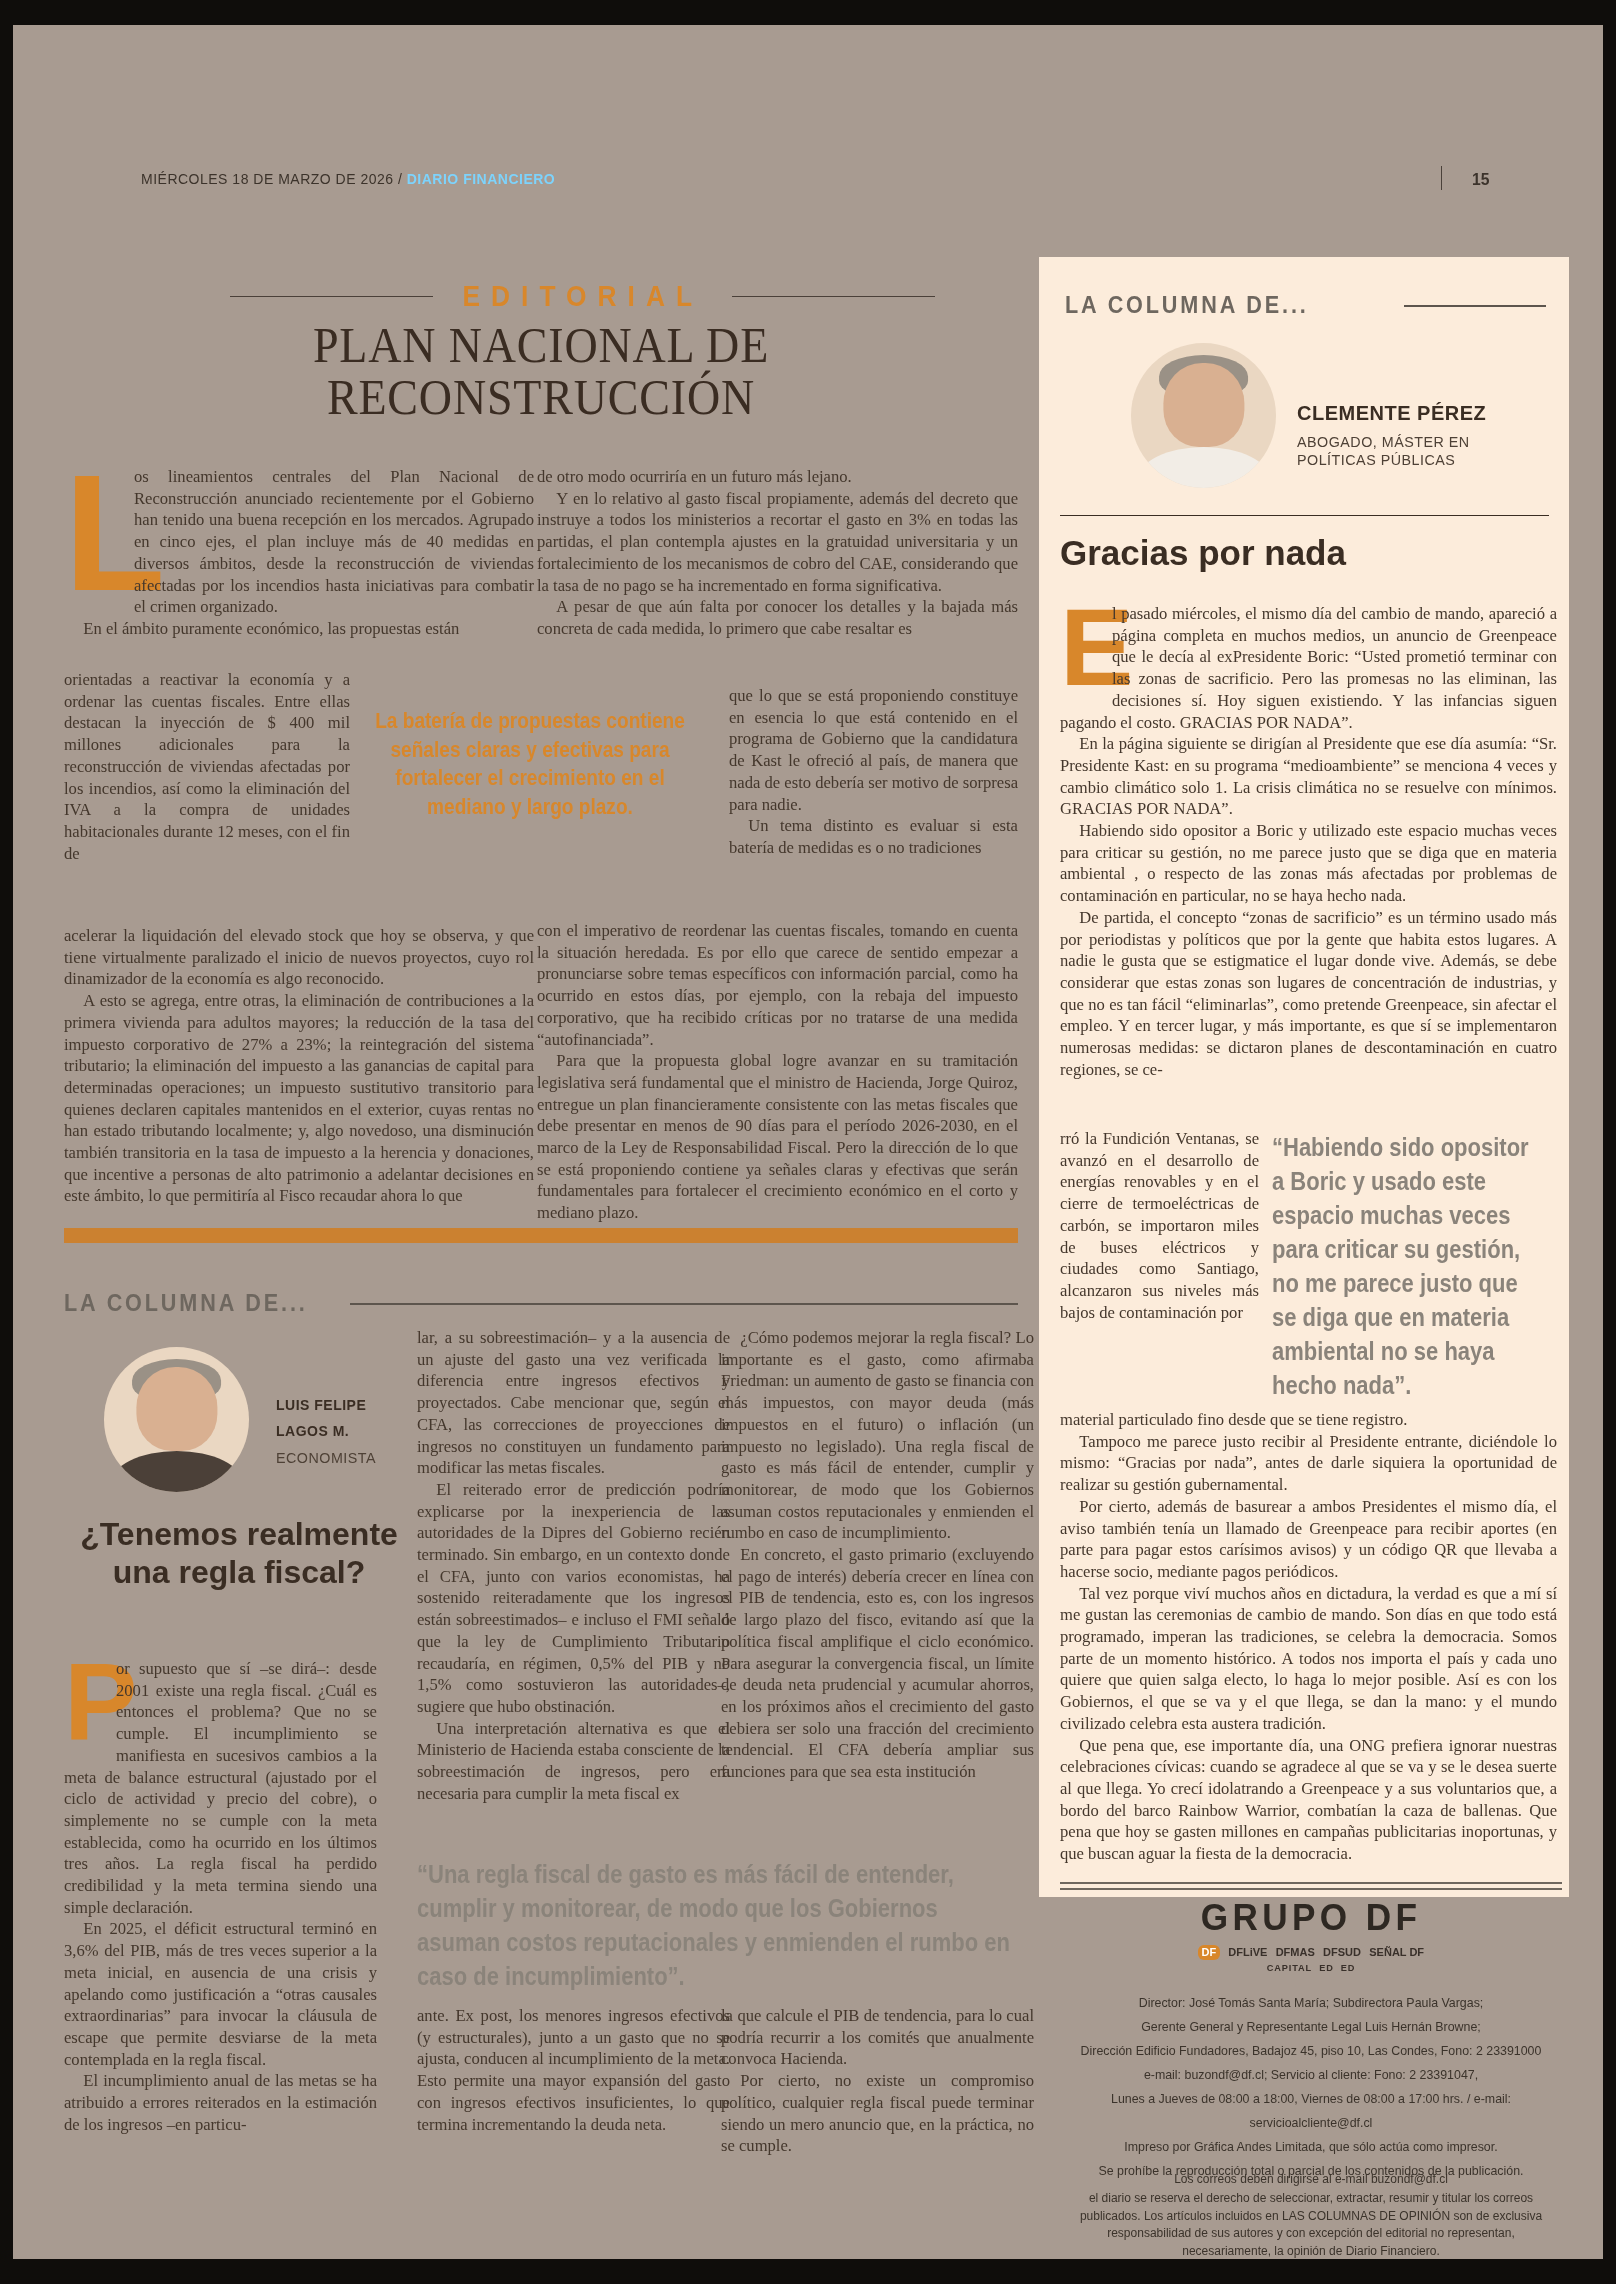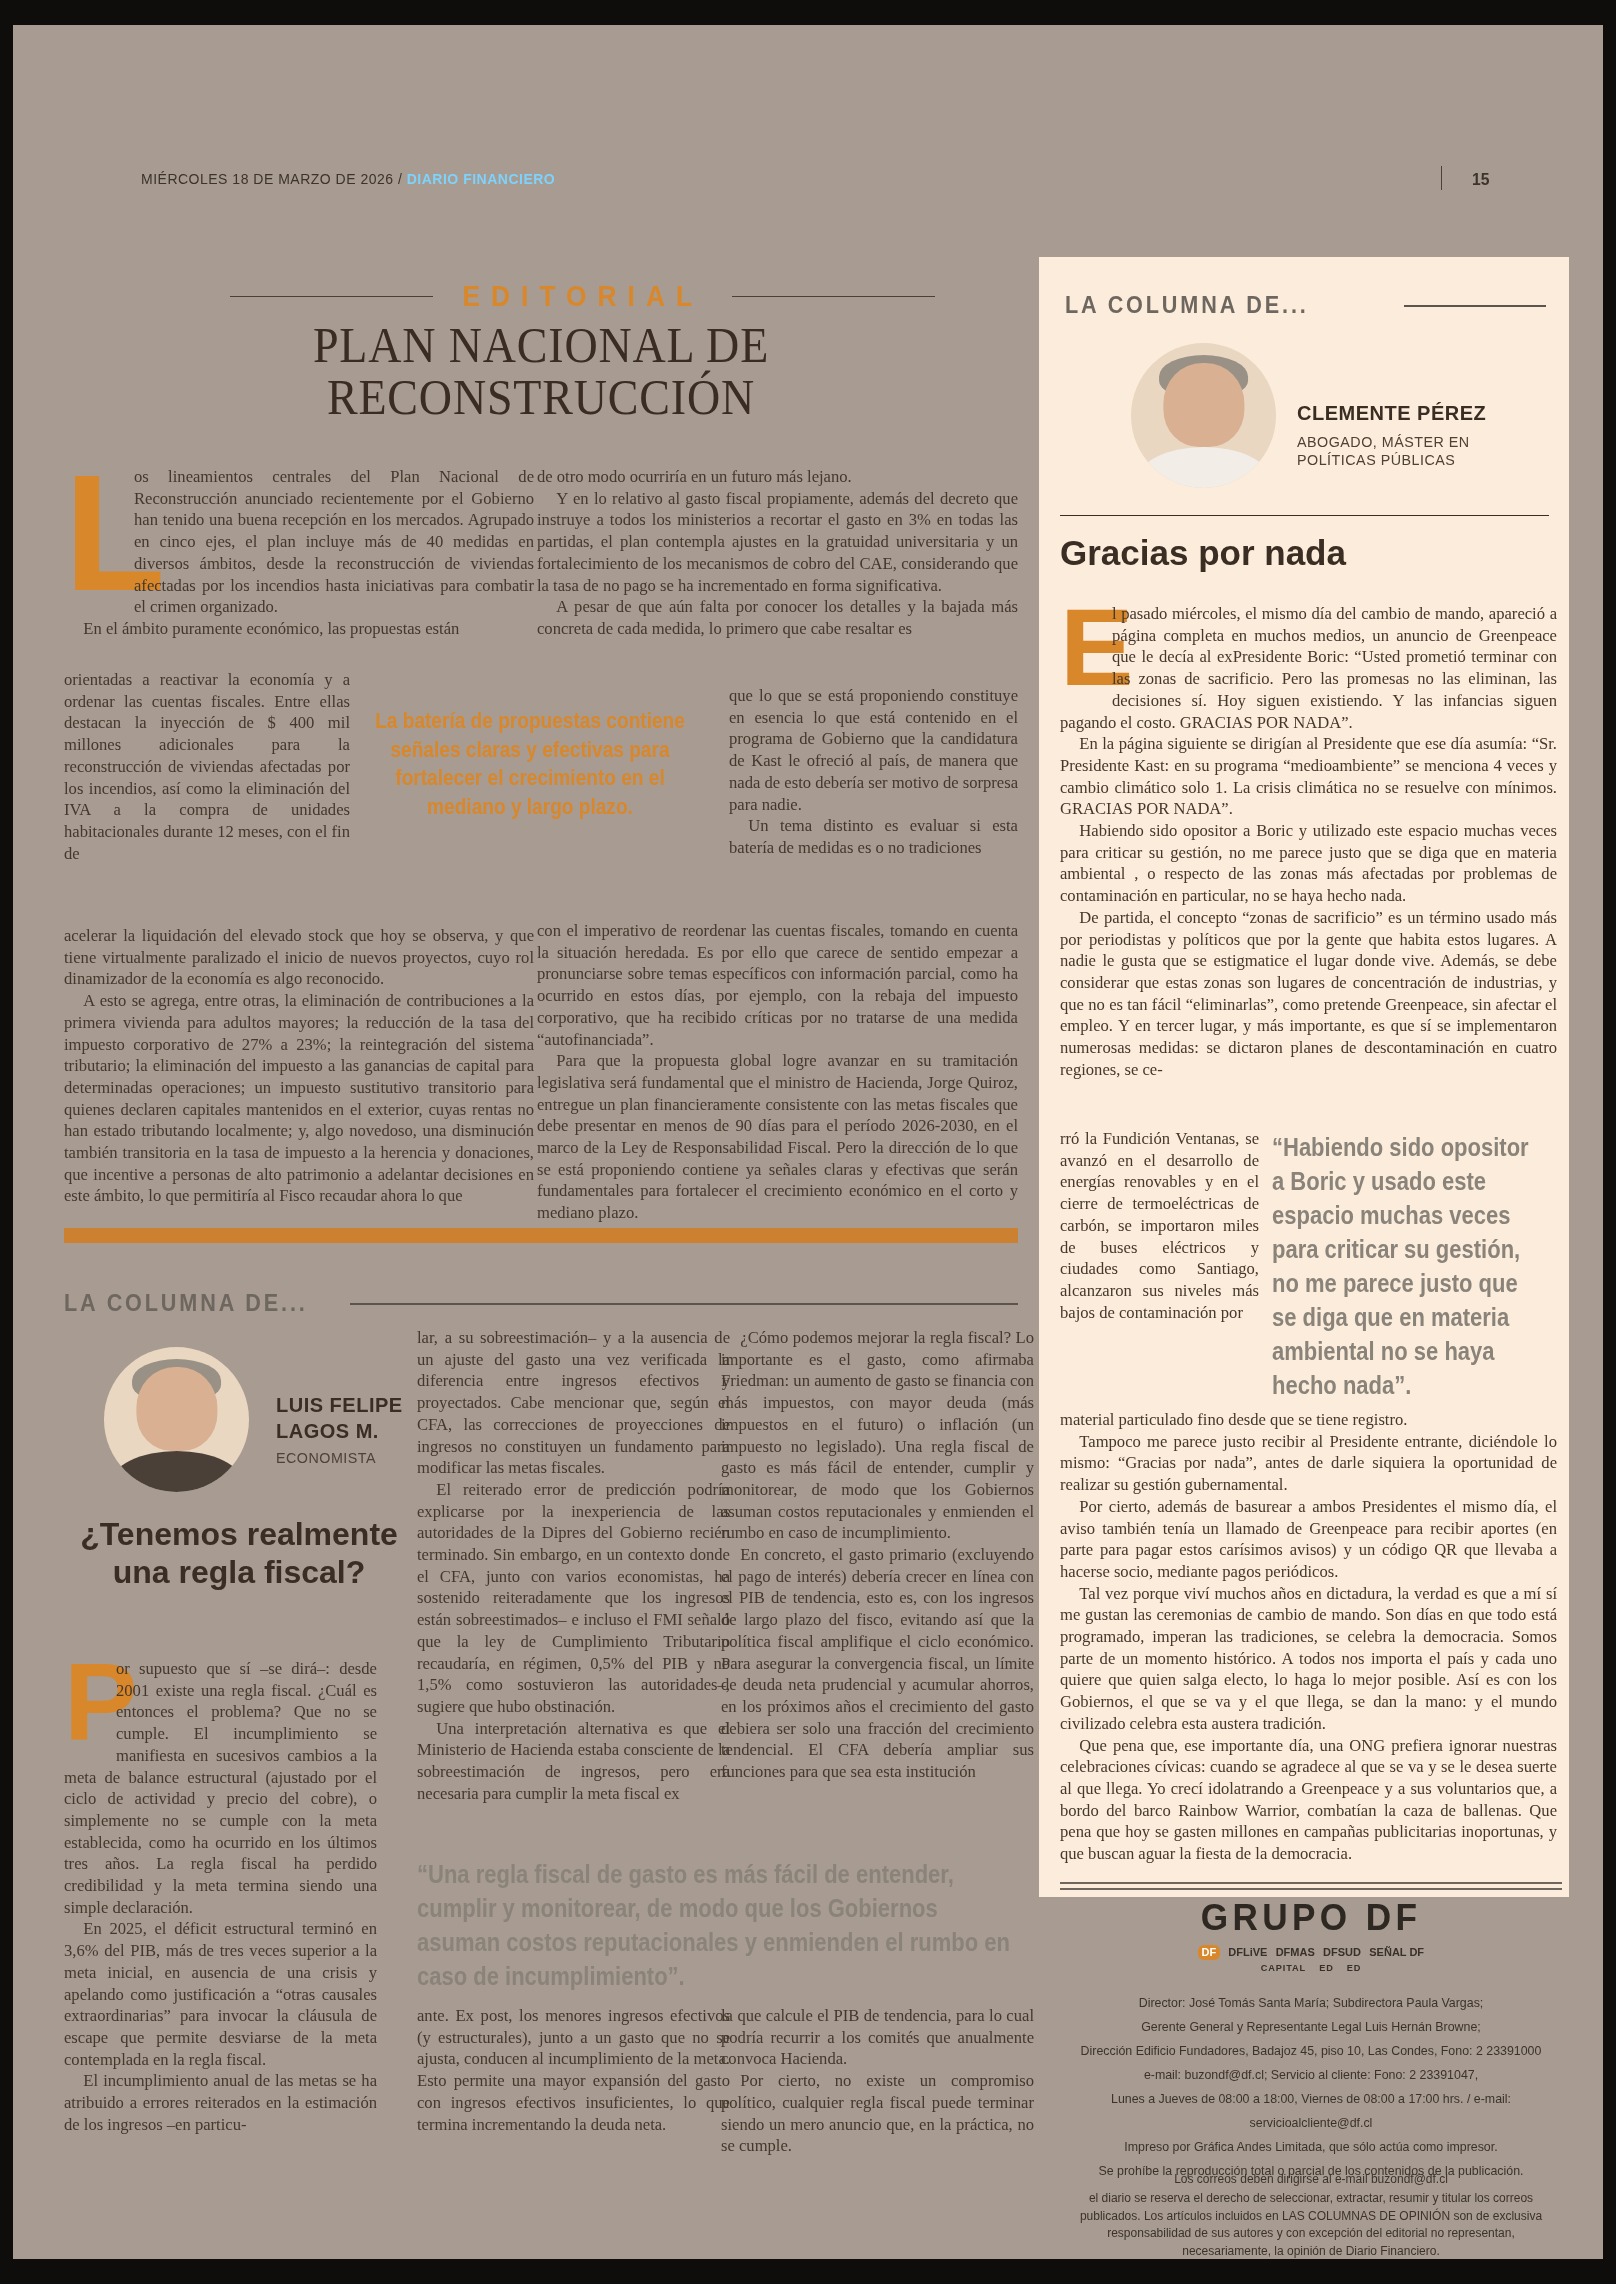--- a/index.html
+++ b/index.html
@@ -80,42 +80,42 @@
   .pz-quote{
     left:1272px;top:1130px;width:304px;text-align:left;
     font-size:25px;line-height:34px;color:#8a837a;transform:scaleX(.88);transform-origin:left top;
   }
   .pz-c{left:1060px;top:1409px;width:497px;}
 
   
   .lg-label{left:64px;top:1289px;}
   .lg-rule{left:350px;top:1303px;width:668px;}
   .lg-avatar{left:104px;top:1347px;width:145px;height:145px;}
-  .lg-name{left:276px;top:1392px;font-size:20px;line-height:26px;font-weight:bold;color:#3a2d23;letter-spacing:0.5px;}
+  .lg-name{left:276px;top:1392px;font-size:14px;line-height:26px;font-weight:bold;color:#3a2d23;letter-spacing:0.5px;}
   .lg-role{left:276px;top:1450px;font-size:14.3px;color:#4e4136;letter-spacing:0.5px;}
   .lg-title{left:64px;top:1515px;width:350px;font-size:32px;line-height:38px;font-weight:bold;color:#3a2d23;text-align:center;}
   .lg-c1{left:64px;top:1658px;width:313px;}
   .lg-c2a{left:417px;top:1327px;width:313px;}
   .lg-c2b{left:417px;top:2005px;width:313px;}
   .lg-c3a{left:721px;top:1327px;width:313px;}
   .lg-c3b{left:721px;top:2005px;width:313px;}
   .lg-quote{
     left:417px;top:1857px;width:691px;text-align:left;
     font-size:25px;line-height:34px;color:#8a837a;transform:scaleX(.88);transform-origin:left top;
   }
 
   
   .gdf-rule1{left:1060px;top:1882px;width:502px;height:1.8px;background:#6f675e;}
   .gdf-rule2{left:1060px;top:1888px;width:502px;height:1.8px;background:#6f675e;}
   .gdf-name{left:1060px;top:1897px;width:502px;text-align:center;
             font-size:37px;font-weight:bold;letter-spacing:4.6px;color:#2e2822;transform:scaleX(.95);transform-origin:center top;}
   .gdf-logos{left:1060px;top:1945px;width:502px;display:flex;justify-content:center;align-items:center;gap:8.3px;}
   .gdf-logos .badge{font-size:11px;font-weight:bold;color:#39302a;border-radius:6px;}
   .gdf-logos .badge.box{background:#d8872b;color:#fff;padding:1.4px 3.7px;}
-  .gdf-sub{left:1060px;top:1963px;width:502px;display:flex;justify-content:center;gap:13px;
+  .gdf-sub{left:1060px;top:1963px;width:502px;display:flex;justify-content:center;gap:7px;
            font-size:9.2px;font-weight:bold;color:#39302a;letter-spacing:0.9px;}
   .masthead{left:1069px;top:1991px;width:484px;text-align:center;
             font-size:12.4px;line-height:24px;color:#3b332b;}
   .footnote{left:1069px;top:2171px;width:484px;text-align:center;
             font-size:12px;line-height:17.5px;color:#3b332b;}
   .footnote .fn1{font-weight:bold;margin-bottom:1.8px;font-weight:normal;}
 </style>
 </head>
 <body>
 

